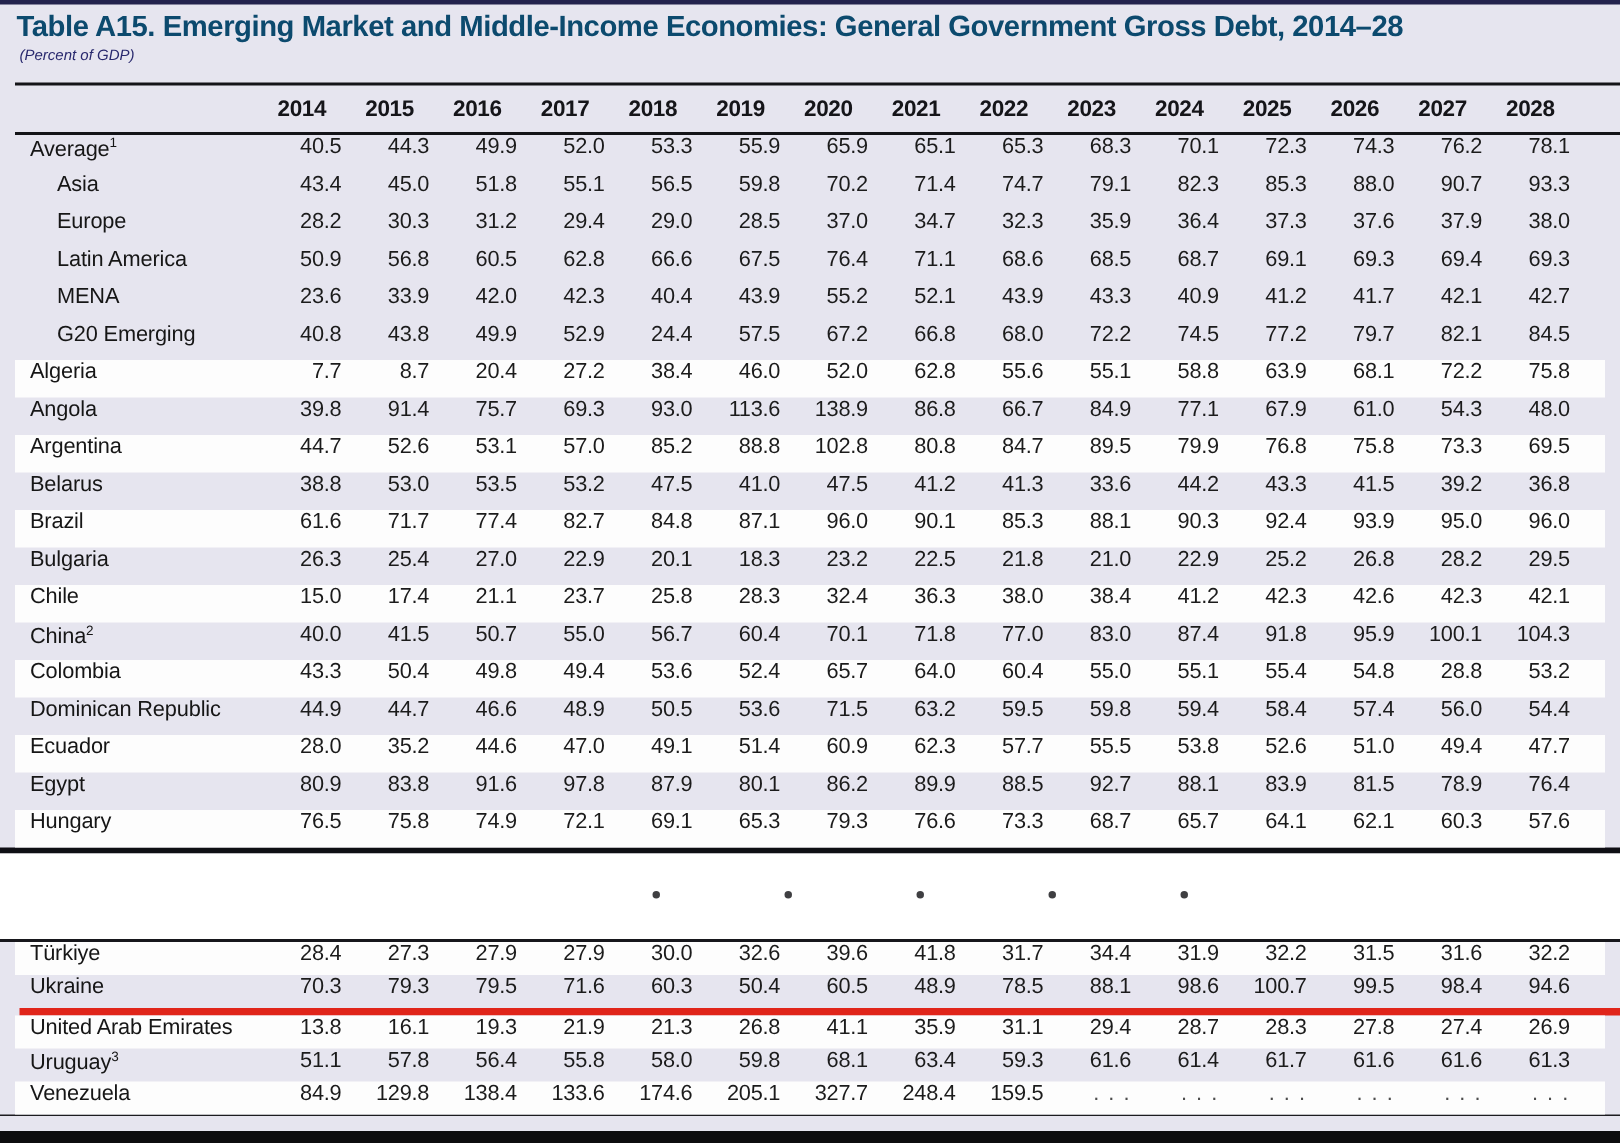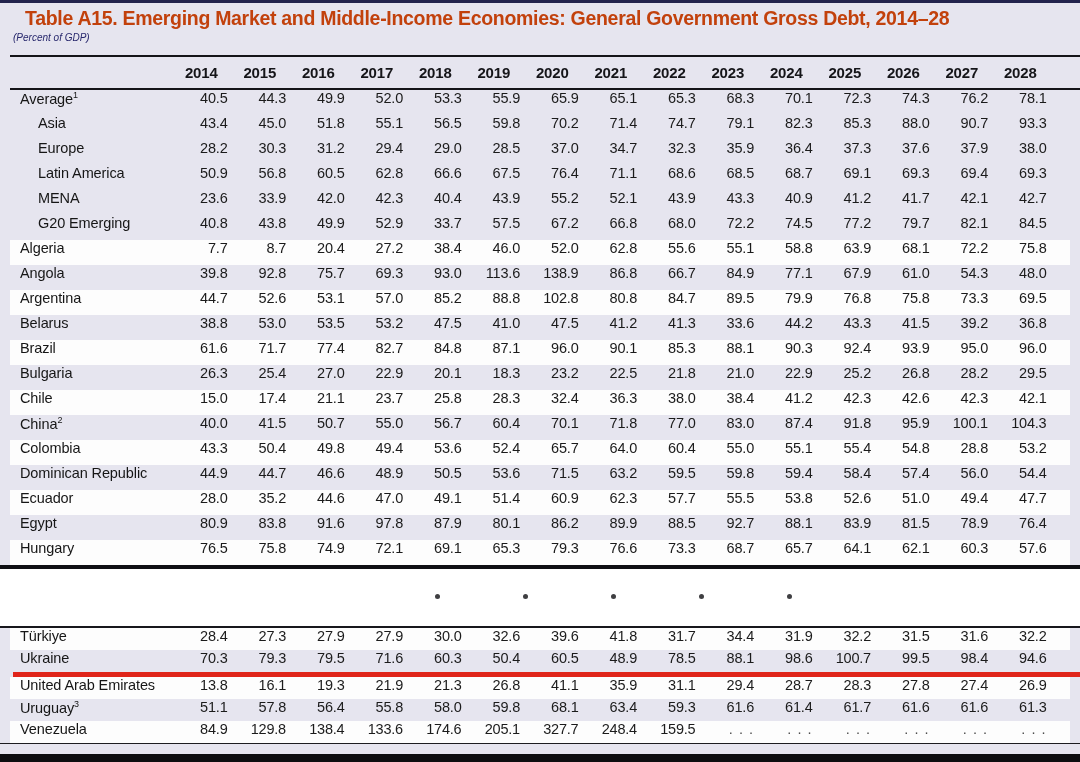--- a/index.html
+++ b/index.html
@@ -4,22 +4,22 @@
 <style>
   html,body{margin:0;padding:0;}
   body{
     width:1080px;height:762px;position:relative;overflow:hidden;
     background:#e6e5ef;
     font-family:"Liberation Sans", sans-serif;
     color:#1b1b1b;
   }
   .top-edge{position:absolute;top:0;left:0;right:0;height:3px;background:#23234d;}
   .title{
-    position:absolute;left:25px;top:7px;right:10px;
-    font-size:19.5px;font-weight:bold;color:#c2410c;letter-spacing:-0.3px;white-space:nowrap;
+    position:absolute;left:11px;top:7px;right:10px;
+    font-size:19.5px;font-weight:bold;color:#0c4a6e;letter-spacing:-0.3px;white-space:nowrap;
   }
   .subtitle{
     position:absolute;left:13px;top:32px;
     font-size:10px;font-style:italic;color:#28286d;
   }
   .rule-a{position:absolute;left:10px;right:0;top:55px;height:2px;background:#141418;}
   .header-row{
     position:absolute;top:57px;left:0;right:0;height:31px;
     display:flex;align-items:center;padding-left:13px;
   }
@@ -177,21 +177,21 @@
         <div class="cell">41.7</div>
         <div class="cell">42.1</div>
         <div class="cell">42.7</div>
       </div>
       <div class="row">
         <div class="label indent">G20 Emerging</div>
         <div class="cell">40.8</div>
         <div class="cell">43.8</div>
         <div class="cell">49.9</div>
         <div class="cell">52.9</div>
-        <div class="cell">33.7</div>
+        <div class="cell">24.4</div>
         <div class="cell">57.5</div>
         <div class="cell">67.2</div>
         <div class="cell">66.8</div>
         <div class="cell">68.0</div>
         <div class="cell">72.2</div>
         <div class="cell">74.5</div>
         <div class="cell">77.2</div>
         <div class="cell">79.7</div>
         <div class="cell">82.1</div>
         <div class="cell">84.5</div>
@@ -212,21 +212,21 @@
         <div class="cell">55.1</div>
         <div class="cell">58.8</div>
         <div class="cell">63.9</div>
         <div class="cell">68.1</div>
         <div class="cell">72.2</div>
         <div class="cell">75.8</div>
       </div>
       <div class="row">
         <div class="label">Angola</div>
         <div class="cell">39.8</div>
-        <div class="cell">92.8</div>
+        <div class="cell">91.4</div>
         <div class="cell">75.7</div>
         <div class="cell">69.3</div>
         <div class="cell">93.0</div>
         <div class="cell">113.6</div>
         <div class="cell">138.9</div>
         <div class="cell">86.8</div>
         <div class="cell">66.7</div>
         <div class="cell">84.9</div>
         <div class="cell">77.1</div>
         <div class="cell">67.9</div>

